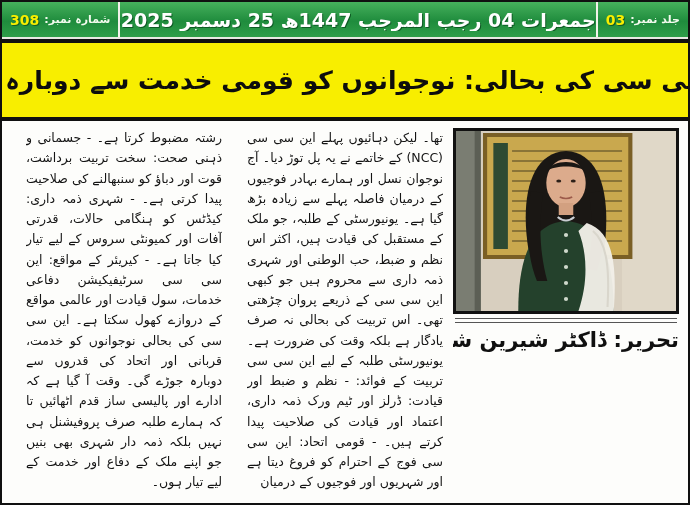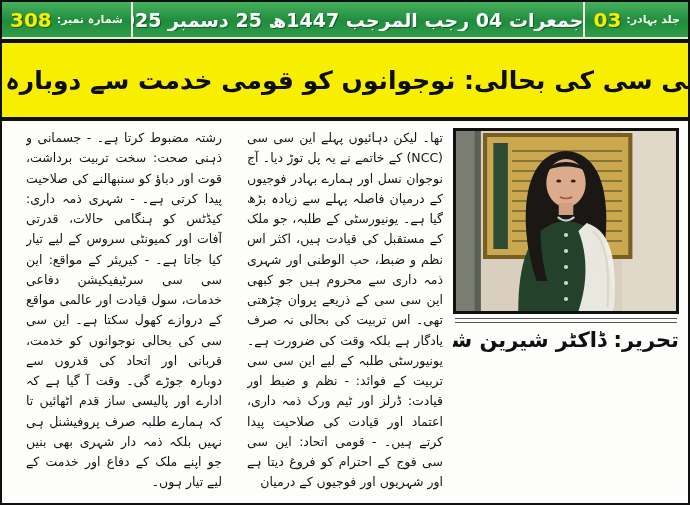--- a/index.html
+++ b/index.html
@@ -11,21 +11,21 @@
   
   .masthead{
     height:37px;box-sizing:border-box;display:flex;align-items:center;
     background:linear-gradient(#46b05c,#1f8c3d 55%,#2f9e48);
     border-bottom:2px solid #e9e9e2;color:#ffffff;
   }
   .mast-box{display:flex;align-items:center;gap:5px;padding:2px 8px;height:100%;box-sizing:border-box;}
   .mast-box.vol{border-left:2px solid #f2f2ea;}
   .mast-box.iss{border-right:2px solid #f2f2ea;}
   .mast-label{font-size:11px;font-weight:bold;color:#f4fbef;white-space:nowrap;}
-  .mast-num{font-size:20px;font-weight:bold;color:#f8ee00;text-shadow:1px 1px 0 #145c27;line-height:1;}
+  .mast-num{font-size:14px;font-weight:bold;color:#f8ee00;text-shadow:1px 1px 0 #145c27;line-height:1;}
   .mast-date{flex:1;text-align:center;font-size:19px;font-weight:bold;color:#ffffff;
     text-shadow:1px 1px 0 #0e5a24;white-space:nowrap;overflow:hidden;}
   
   .headline-band{
     height:82px;box-sizing:border-box;background:#f8ee00;
     border-top:4px solid #101010;border-bottom:4px solid #101010;
     display:flex;align-items:center;justify-content:center;padding:0 6px;overflow:hidden;
   }
   .headline-text{font-size:25px;font-weight:bold;color:#0d0d0d;white-space:nowrap;}
   
@@ -48,21 +48,21 @@
   }
   .opening{flex:1;overflow:hidden;}
 </style>
 </head>
 <body>
 
 <div class="page">
 
   <div class="masthead">
     <div class="mast-box vol">
-      <span class="mast-label">جلد بہادر:</span>
+      <span class="mast-label">جلد نمبر:</span>
       <span class="mast-num">03</span>
     </div>
     <div class="mast-date">جمعرات 04 رجب المرجب 1447ھ 25 دسمبر 2025ء</div>
     <div class="mast-box iss">
       <span class="mast-label">شمارہ نمبر:</span>
       <span class="mast-num">308</span>
     </div>
   </div>
 
   <div class="headline-band">

